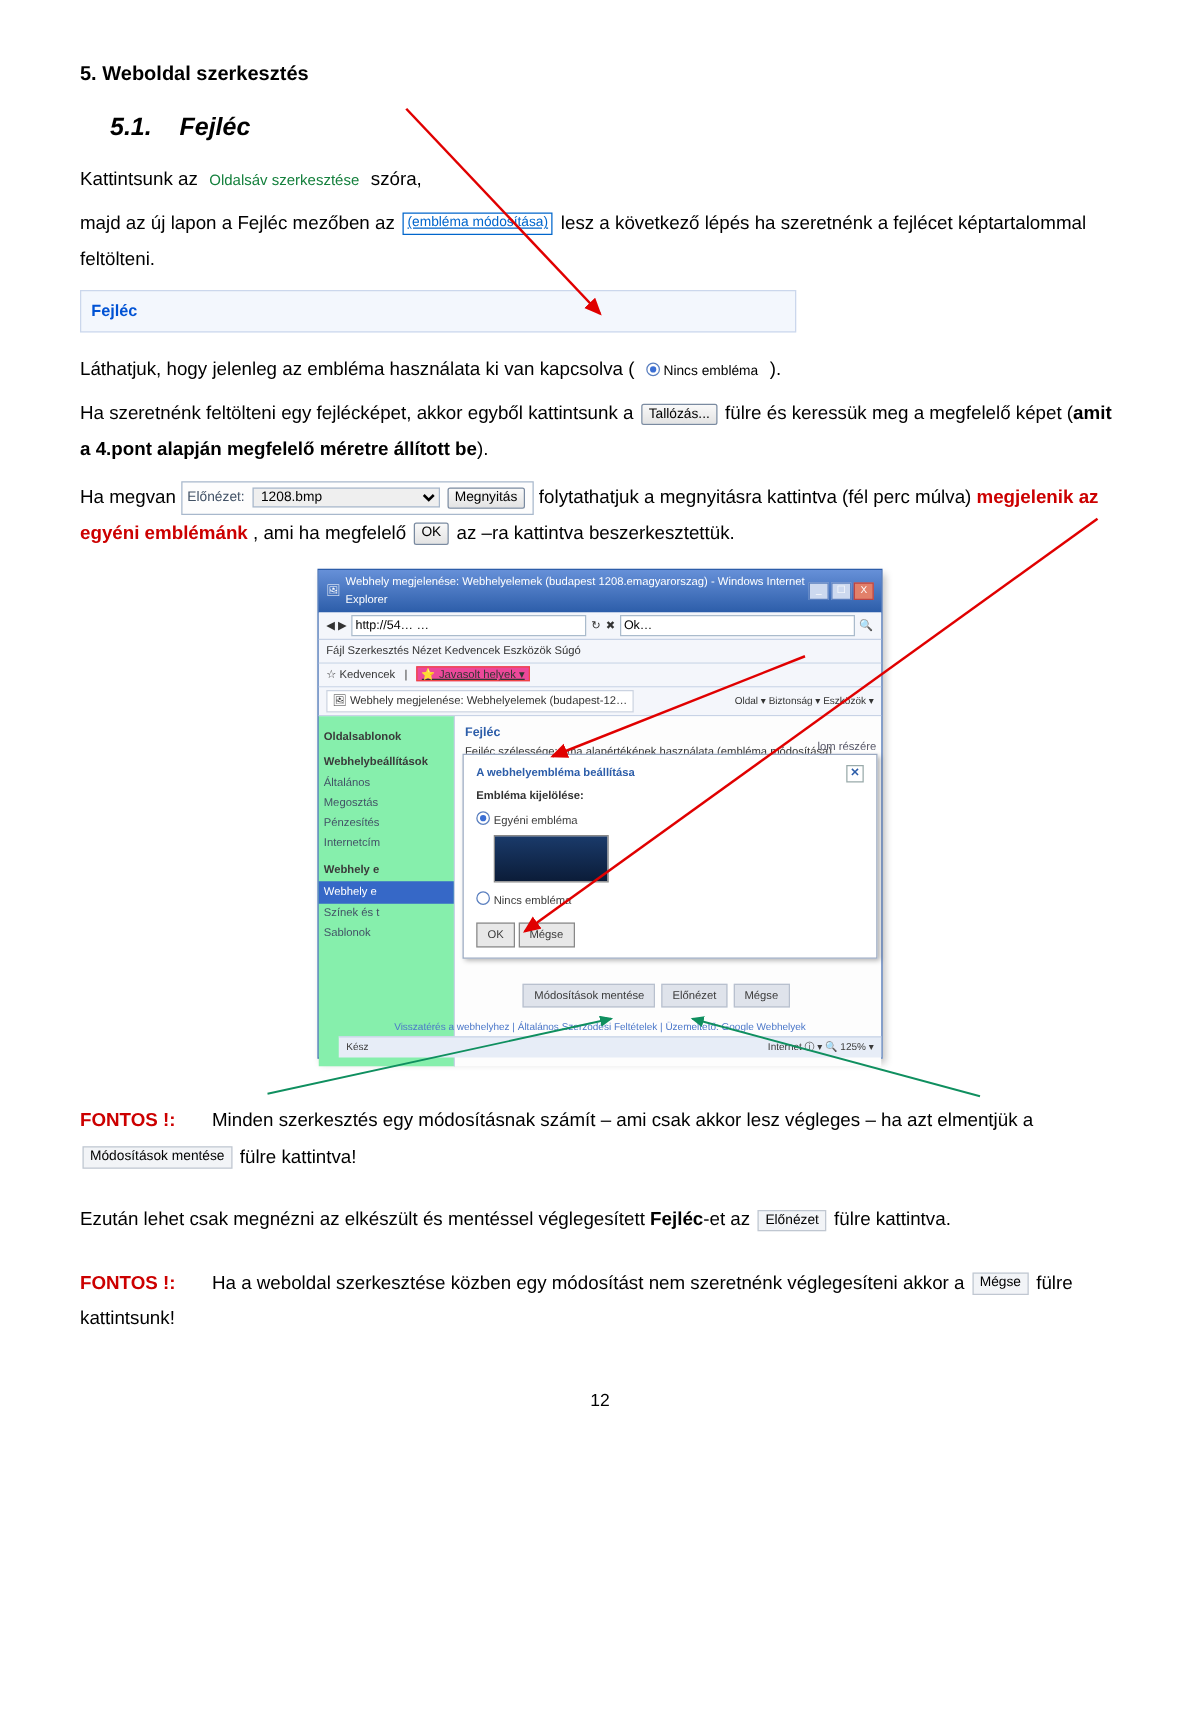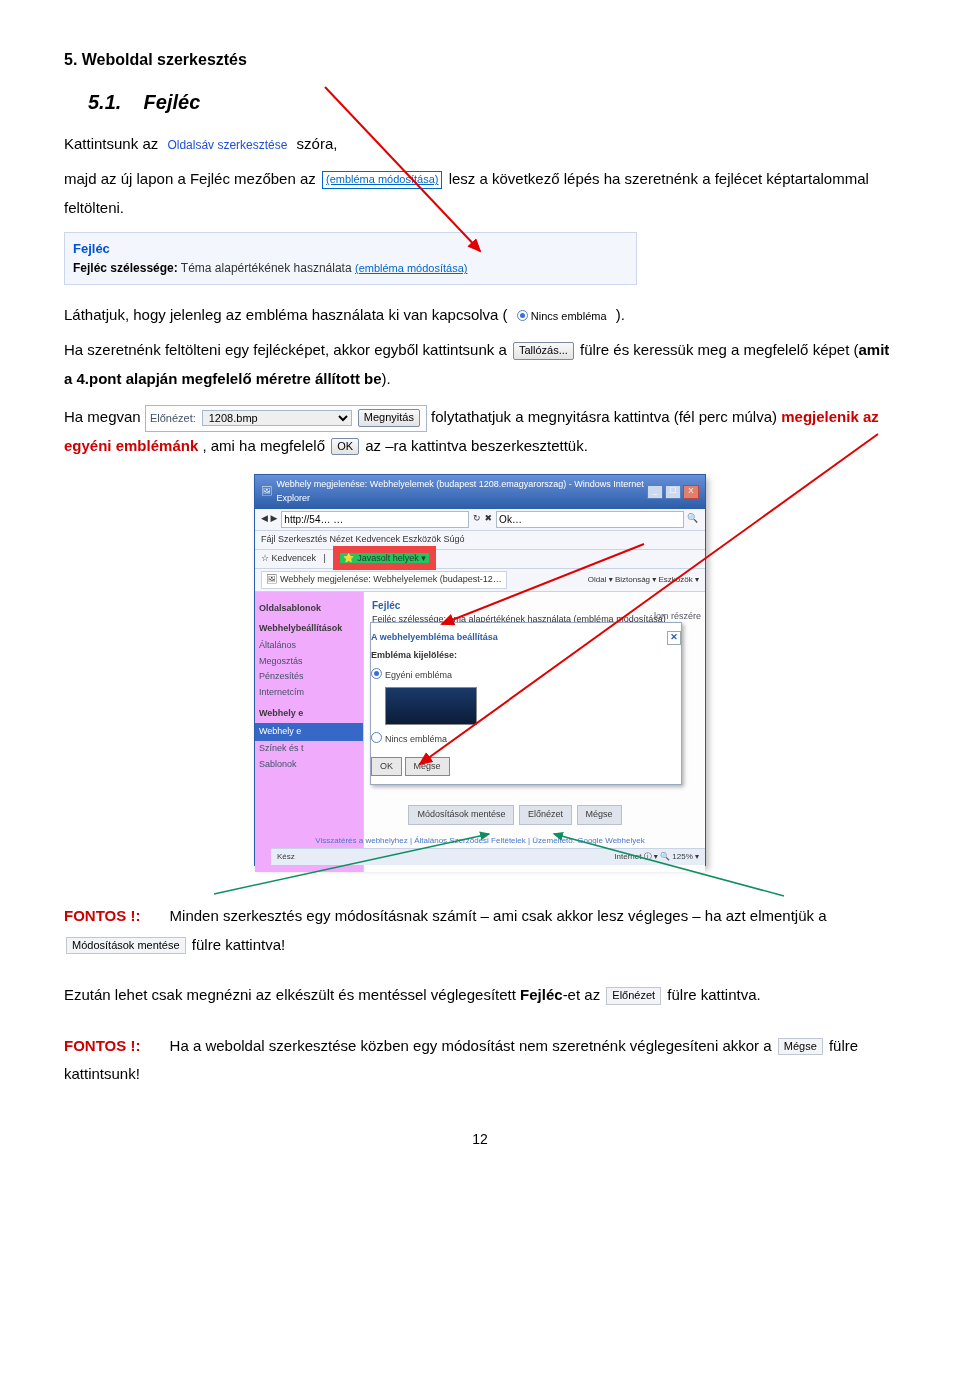--- a/index.html
+++ b/index.html
@@ -19,21 +19,21 @@
   p { margin: 10px 0; }
   .chip {
     display: inline-block;
     vertical-align: middle;
     font-size: 11px;
     border: 1px solid;
     padding: 1px 3px;
     line-height: 1.2;
     margin: 0 2px;
   }
-  .chip-link { color: #1d4ed8; border: none; font-size: 12px; }
+  .chip-link { color: #15803d; border: none; font-size: 12px; }
   .chip-linksm { color: #0066cc; text-decoration: underline; font-size: 11px; }
   .chip-btn {
     color: #000;
     border-color: #7a8aa0;
     background: linear-gradient(#f9f9f9, #e3e3e3);
     border-radius: 2px;
     padding: 1px 5px;
     font-size: 11px;
   }
   .chip-gray {
@@ -86,44 +86,44 @@
     overflow: visible;
   }
   .sc-title { background: linear-gradient(#6690d8, #2c5da9); color: #fff; padding: 3px 6px; display: flex; align-items: center; }
   .sc-title-controls { margin-left: auto; display: flex; gap: 2px; }
   .winbtn { width: 14px; height: 12px; background: #cdd9ef; border: 1px solid #5a7fbf; font-size: 8px; text-align: center; line-height: 10px; }
   .winbtn.x { background: #e2806a; border-color: #b44; color: #fff; }
   .sc-toolbar, .sc-menu, .sc-tabs { background: #f4f6fb; border-bottom: 1px solid #c8d3e6; padding: 2px 6px; font-size: 9px; color: #333; }
   .sc-addr { display: flex; gap: 4px; align-items: center; }
   .sc-addr input { font-size: 10px; height: 13px; border: 1px solid #abc; flex: 1; }
   .sc-body { display: flex; height: 280px; position: relative; }
-  .sc-sidebar { width: 100px; background: #f0abfc; border-right: 1px solid #c8d3e6; padding: 4px; font-size: 9px; }
+  .sc-sidebar { width: 100px; background: #86efac; border-right: 1px solid #c8d3e6; padding: 4px; font-size: 9px; }
   .sc-sidebar b { font-size: 9px; display: block; margin: 6px 0 2px; }
   .sc-sidebar div { padding: 1px 0; color: #425266; }
   .sc-sidebar .sel { background: #3668c7; color: #fff; padding: 2px 4px; margin-left: -4px; margin-right: -4px; }
   .sc-main { flex: 1; background: #fdfdfd; padding: 6px 8px; position: relative; }
   .sc-section-title { color: #2c5da9; font-weight: bold; font-size: 10px; }
   .sc-dialog {
     position: absolute;
     left: 6px;
     top: 30px;
     width: 310px;
     background: #fff;
     border: 1px solid #9aa9c1;
     box-shadow: 2px 2px 4px rgba(0,0,0,0.3);
-    padding: 8px 0;
+    padding: 8px 10px;
     font-size: 9px;
   }
   .sc-dialog .dtitle { font-weight: bold; color: #2c5da9; margin-bottom: 4px; display: flex; justify-content: space-between; }
   .sc-dialog .close { border: 1px solid #9aa; width: 12px; height: 12px; text-align: center; line-height: 10px; }
   .sc-dialog .thumb { width: 90px; height: 36px; background: linear-gradient(to bottom, #1a3a6a, #0b1c38); margin: 4px 0 6px 14px; border: 1px solid #888; }
   .sc-dialog .btns { margin-top: 10px; }
   .sc-dialog .btn { display: inline-block; border: 1px solid #888; background: #e8e8e8; padding: 2px 8px; font-size: 9px; }
   .sc-dialog input[type=text] { font-size: 9px; border: 1px solid #abc; width: 120px; }
-  .sc-bottom-buttons { position: absolute; bottom: 40px; left: 130px; width: 260px; text-align: center; }
+  .sc-bottom-buttons { position: absolute; bottom: 40px; left: 140px; width: 260px; text-align: center; }
   .sc-bb { display: inline-block; background: #dfe3eb; border: 1px solid #b8c0ce; padding: 2px 8px; font-size: 9px; margin: 0 1px; }
   .sc-foot { position: absolute; bottom: 18px; left: 0; right: 0; font-size: 8px; color: #4b77c9; text-align: center; }
   .sc-status { position: absolute; bottom: 0; left: 16px; right: 0; height: 16px; background: #e7edf7; border-top: 1px solid #c8d3e6; display: flex; justify-content: space-between; padding: 0 6px; align-items: center; font-size: 8px; }
   svg.arrow { position: absolute; pointer-events: none; }
   .page-num { text-align: center; margin-top: 40px; font-size: 14px; }
 </style>
 </head>
 <body>
 
 <div class="h1">
@@ -141,25 +141,20 @@
 </p>
 
 <p style="line-height:1.9;">
   <span>majd az új lapon a Fejléc mezőben az  </span>
   <span class="chip chip-linksm">(embléma módosítása)</span>
   <span>  lesz a következő lépés ha szeretnénk a fejlécet képtartalommal feltölteni.</span>
 </p>
 
 <div class="box-fejlec">
   <div class="title">Fejléc</div>
-  <div>
-    <span class="bold">Fejléc szélessége:</span>
-    <span style="color:#333;">Téma alapértékének használata</span>
-    <span class="chip-linksm">(embléma módosítása)</span>
-  </div>
   <svg class="arrow" style="left:220px; top:-150px; width:340px; height:175px;">
     <defs>
         <marker id="rh1" markerWidth="8" markerHeight="8" refX="6" refY="3" orient="auto">
           <path d="M0,0 L7,3 L0,6 Z" fill="#e00000"></path>
         </marker>
       </defs>
     <line x1="40" y1="4" x2="195" y2="168" stroke="#e00000" stroke-width="2" marker-end="url(#rh1)"></line>
   </svg>
 </div>
 
@@ -205,21 +200,21 @@
   <div class="sc-toolbar sc-addr">
     <span>◀ ▶</span>
     <input value="http://54… …" style="">
     <span>↻</span>
         <span>✖</span>
     <input style="width: 60px;" value="Ok…">
     <span>🔍</span>
   </div>
   <div class="sc-menu">Fájl   Szerkesztés   Nézet   Kedvencek   Eszközök   Súgó</div>
   <div class="sc-menu">
-    ☆ <span>Kedvencek</span> &nbsp; | &nbsp; <span style="border:7px solid #ef4444; padding:0 3px; background:#22c55e;">⭐ <span>Javasolt helyek</span> ▾</span>
+    ☆ <span>Kedvencek</span> &nbsp; | &nbsp; <span style="border:1px solid #ef4444; padding:0 3px; background:#ec4899;text-decoration:underline;">⭐ <span>Javasolt helyek</span> ▾</span>
   </div>
   <div class="sc-tabs" style="display:flex; align-items:center;">
     <span style="border:1px solid #cbd3e1; padding:1px 4px; background:#fff;">🖼 <span>Webhely megjelenése: Webhelyelemek (budapest-12…</span></span>
     <span style="margin-left:auto; font-size:8px;">Oldal ▾   Biztonság ▾   Eszközök ▾ </span>
   </div>
   <div class="sc-body">
     <div class="sc-sidebar">
       <b>Oldalsablonok</b>
       <b>Webhelybeállítások</b>
       <div>Általános</div>

